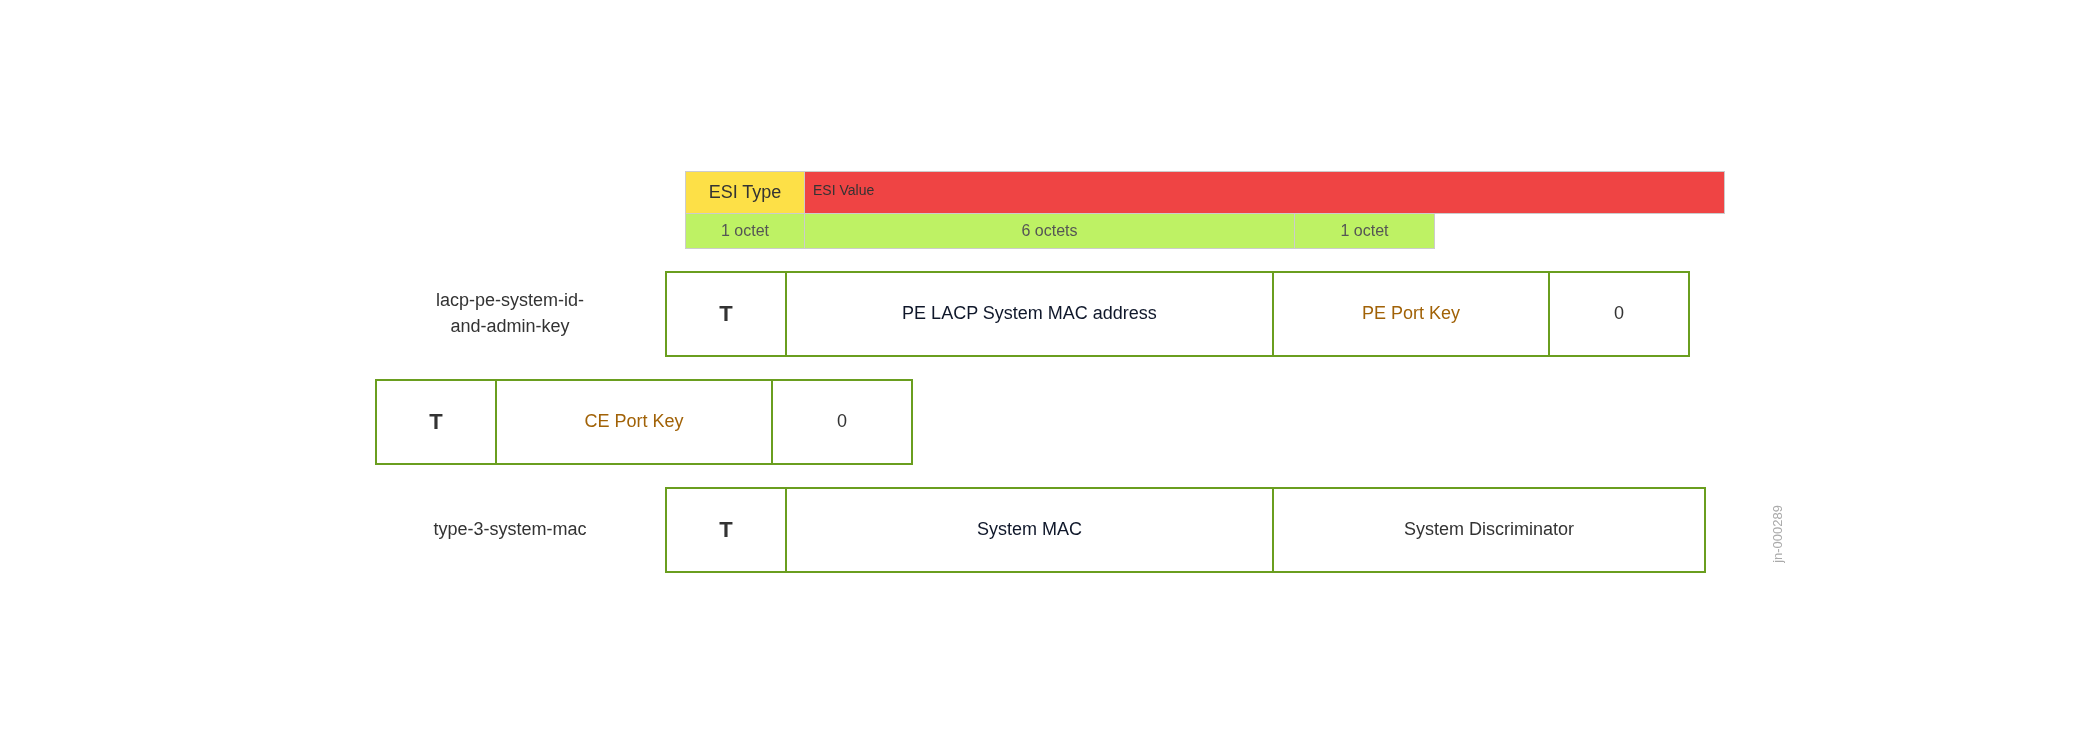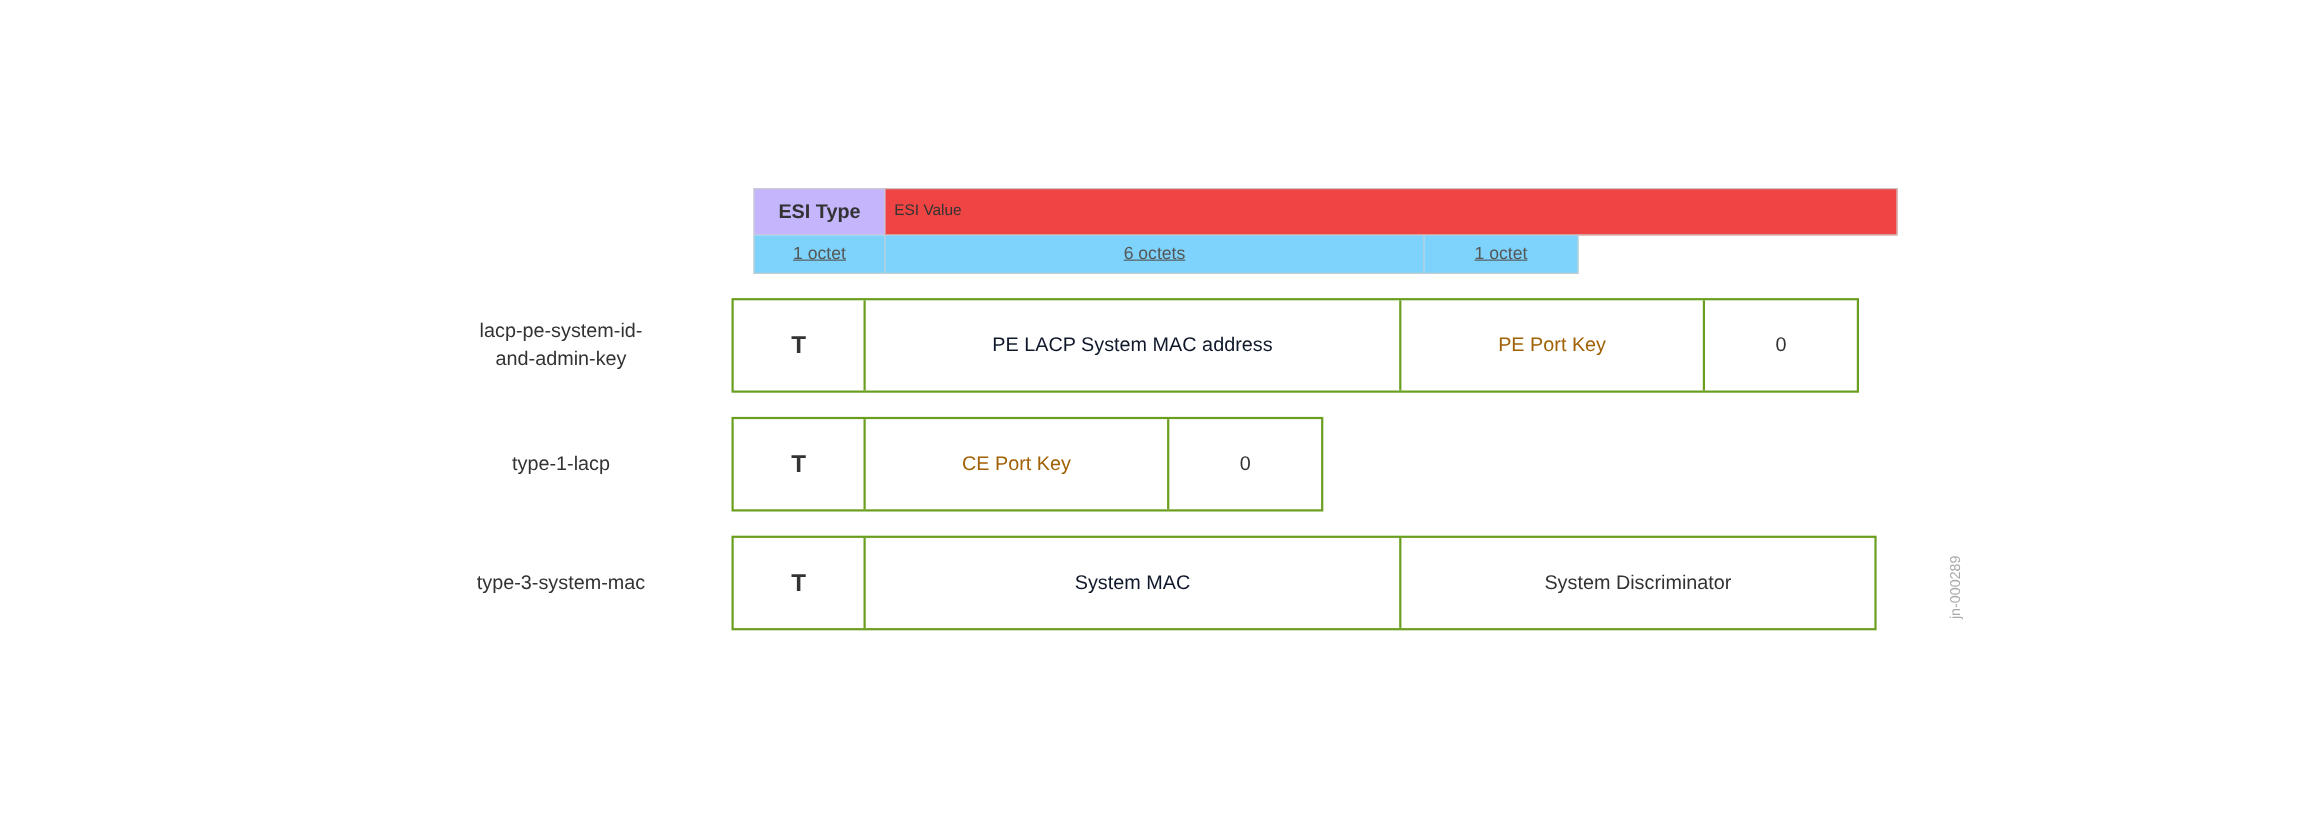--- a/index.html
+++ b/index.html
@@ -36,27 +36,27 @@
     }
 
     .header-row {
       display: flex;
       align-items: stretch;
       margin-left: 310px;
     }
 
     .header-esi-type {
       width: 120px;
-      background: #c4b5fd;
+      background: #fde047;
       border: 1px solid #cccccc;
       text-align: center;
       padding: 10px 8px;
       font-size: 18px;
       color: #333;
-      font-weight: bold;
+      font-weight: normal;
     }
 
     .header-esi-value {
       background: #ef4444;
       border: 1px solid #cccccc;
       border-left: none;
       text-align: left;
       padding: 10px 8px;
       font-size: 14px;
       color: #333;
@@ -64,28 +64,27 @@
       width: 920px;
     }
 
     .subheader-row {
       display: flex;
       align-items: stretch;
       margin-left: 310px;
     }
 
     .sub-cell {
-      background: #7dd3fc;
+      background: #bef264;
       border: 1px solid #cccccc;
       border-top: none;
       text-align: center;
       padding: 8px 8px;
       font-size: 16px;
       color: #555;
-      text-decoration: underline;
     }
 
     .sub-cell-type {
       width: 120px;
     }
 
     .sub-cell-6oct {
       width: 490px;
       border-left: none;
     }
@@ -222,21 +221,20 @@
 and-admin-key</div>
         <div class="row-cells">
           <div class="cell-t">T</div>
           <div class="cell-desc">PE LACP System MAC address</div>
           <div class="cell-port">PE Port Key</div>
           <div class="cell-zero">0</div>
         </div>
       </div>
 
       <div class="data-row">
-        <div class="row-label">type-1-lacp</div>
         <div class="row-cells">
           <div class="cell-t">T</div>
           <div class="cell-port">CE Port Key</div>
           <div class="cell-zero">0</div>
         </div>
       </div>
 
       <div class="data-row">
         <div class="row-label">type-3-system-mac</div>
         <div class="row-cells">

